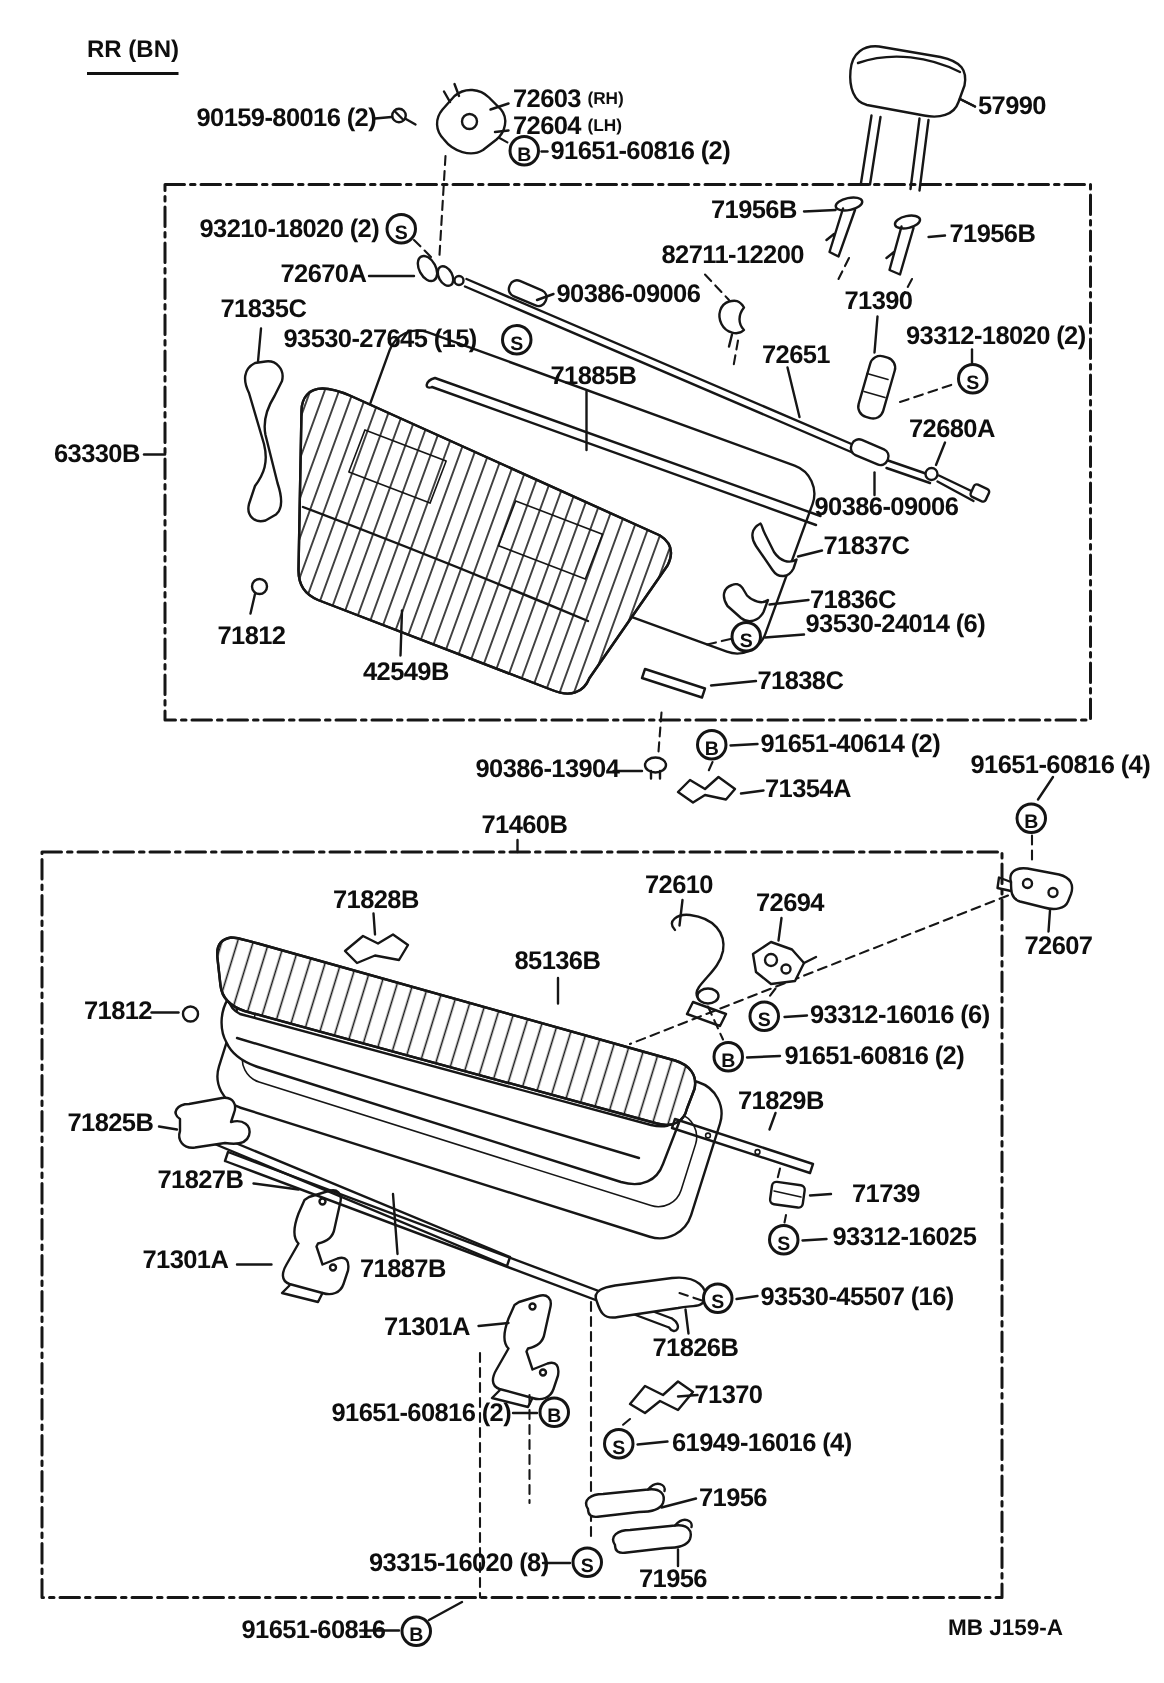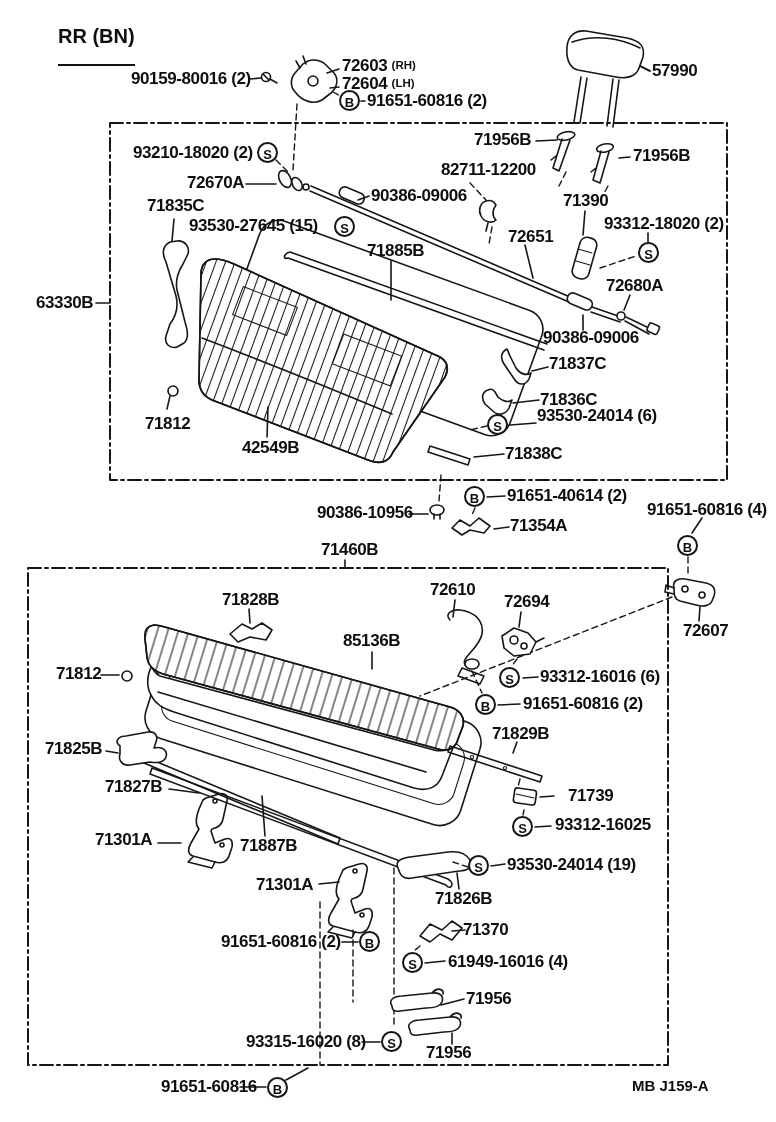--- a/index.html
+++ b/index.html
@@ -9,21 +9,21 @@
   svg *{stroke:#161616;fill:none;stroke-width:1.6;stroke-linecap:round;stroke-linejoin:round;}
   svg .thin{stroke-width:1.05;}
   svg .dash{stroke-dasharray:6 4;stroke-width:1.4;}
   svg .boxdash{stroke-dasharray:13 4 3 4;stroke-width:2;}
   svg .fw{fill:#ffffff;}
   svg .plb{fill:url(#plB);}
   svg .pls{fill:url(#plS);}
   .lbl{position:absolute;font-weight:bold;font-size:17px;line-height:1.0;white-space:nowrap;
        letter-spacing:-0.4px;}
   .sub{font-size:11.5px;letter-spacing:0;vertical-align:2px;}
-  .title{font-size:20px;border-bottom:2.5px solid #111;padding-bottom:18px;letter-spacing:0;}
+  .title{font-size:16px;border-bottom:2.5px solid #111;padding-bottom:6px;letter-spacing:0;}
   .sym{position:absolute;width:21px;height:21px;border:2px solid #141414;border-radius:50%;
        font-weight:bold;font-size:13px;line-height:21px;text-align:center;box-sizing:border-box;
        background:#fff;}
   .foot{font-size:15px;letter-spacing:0;}
 </style>
 </head>
 <body>
 
 <div id="page">
 
@@ -229,40 +229,40 @@
 <div class="lbl" style="left:606px;top:277px">72680A</div>
 <div class="lbl" style="left:36px;top:294px">63330B</div>
 <div class="lbl" style="left:543px;top:329px">90386-09006</div>
 <div class="lbl" style="left:549px;top:355px">71837C</div>
 <div class="lbl" style="left:540px;top:391px">71836C</div>
 <div class="lbl" style="left:537px;top:407px">93530-24014 (6)</div>
 <div class="lbl" style="left:145px;top:415px">71812</div>
 <div class="lbl" style="left:242px;top:439px">42549B</div>
 <div class="lbl" style="left:505px;top:445px">71838C</div>
 <div class="lbl" style="left:507px;top:487px">91651-40614 (2)</div>
-<div class="lbl" style="left:317px;top:504px">90386-10956</div>
+<div class="lbl" style="left:317px;top:504px">90386-13904</div>
 <div class="lbl" style="left:510px;top:517px">71354A</div>
 <div class="lbl" style="left:647px;top:501px">91651-60816 (4)</div>
 <div class="lbl" style="left:321px;top:541px">71460B</div>
 <div class="lbl" style="left:430px;top:581px">72610</div>
 <div class="lbl" style="left:504px;top:593px">72694</div>
 <div class="lbl" style="left:683px;top:622px">72607</div>
 <div class="lbl" style="left:222px;top:591px">71828B</div>
 <div class="lbl" style="left:343px;top:632px">85136B</div>
 <div class="lbl" style="left:56px;top:665px">71812</div>
 <div class="lbl" style="left:540px;top:668px">93312-16016 (6)</div>
 <div class="lbl" style="left:523px;top:695px">91651-60816 (2)</div>
 <div class="lbl" style="left:45px;top:740px">71825B</div>
 <div class="lbl" style="left:492px;top:725px">71829B</div>
 <div class="lbl" style="left:105px;top:778px">71827B</div>
 <div class="lbl" style="left:568px;top:787px">71739</div>
 <div class="lbl" style="left:555px;top:816px">93312-16025</div>
 <div class="lbl" style="left:95px;top:831px">71301A</div>
 <div class="lbl" style="left:240px;top:837px">71887B</div>
-<div class="lbl" style="left:507px;top:856px">93530-24014 (19)</div>
+<div class="lbl" style="left:507px;top:856px">93530-45507 (16)</div>
 <div class="lbl" style="left:435px;top:890px">71826B</div>
 <div class="lbl" style="left:256px;top:876px">71301A</div>
 <div class="lbl" style="left:221px;top:933px">91651-60816 (2)</div>
 <div class="lbl" style="left:463px;top:921px">71370</div>
 <div class="lbl" style="left:448px;top:953px">61949-16016 (4)</div>
 <div class="lbl" style="left:466px;top:990px">71956</div>
 <div class="lbl" style="left:426px;top:1044px">71956</div>
 <div class="lbl" style="left:246px;top:1033px">93315-16020 (8)</div>
 <div class="lbl" style="left:161px;top:1078px">91651-60816</div>
 <div class="lbl foot" style="left:632px;top:1078px">MB J159-A</div>

